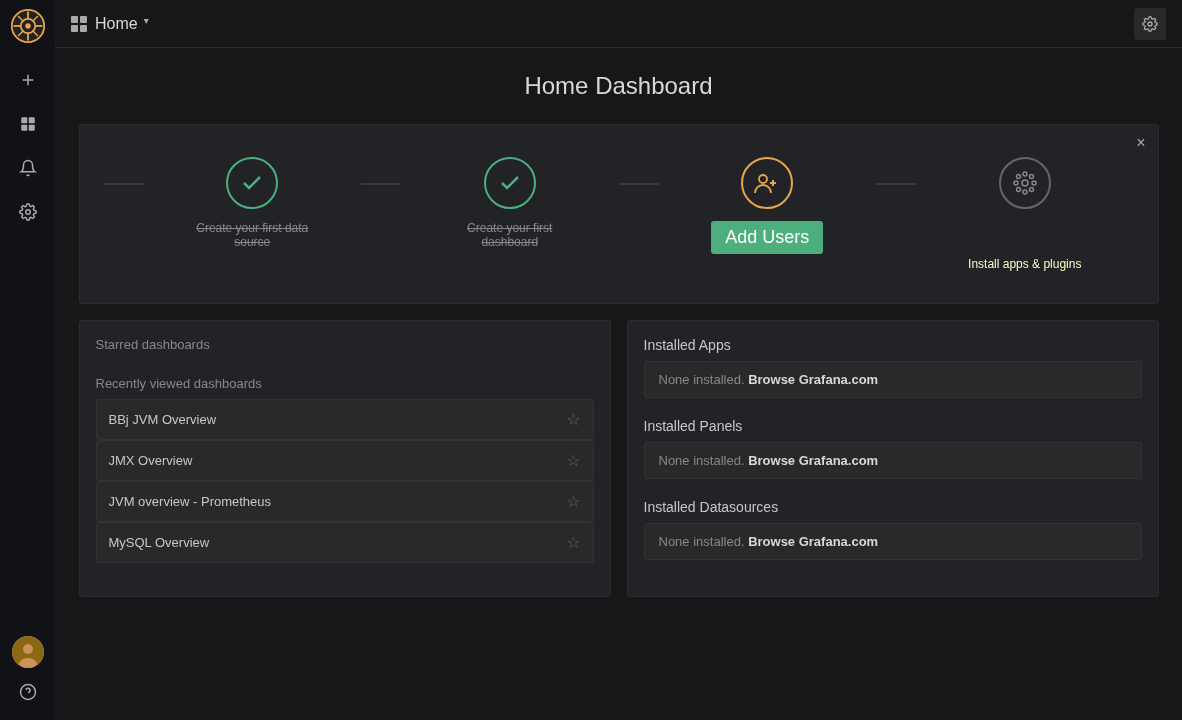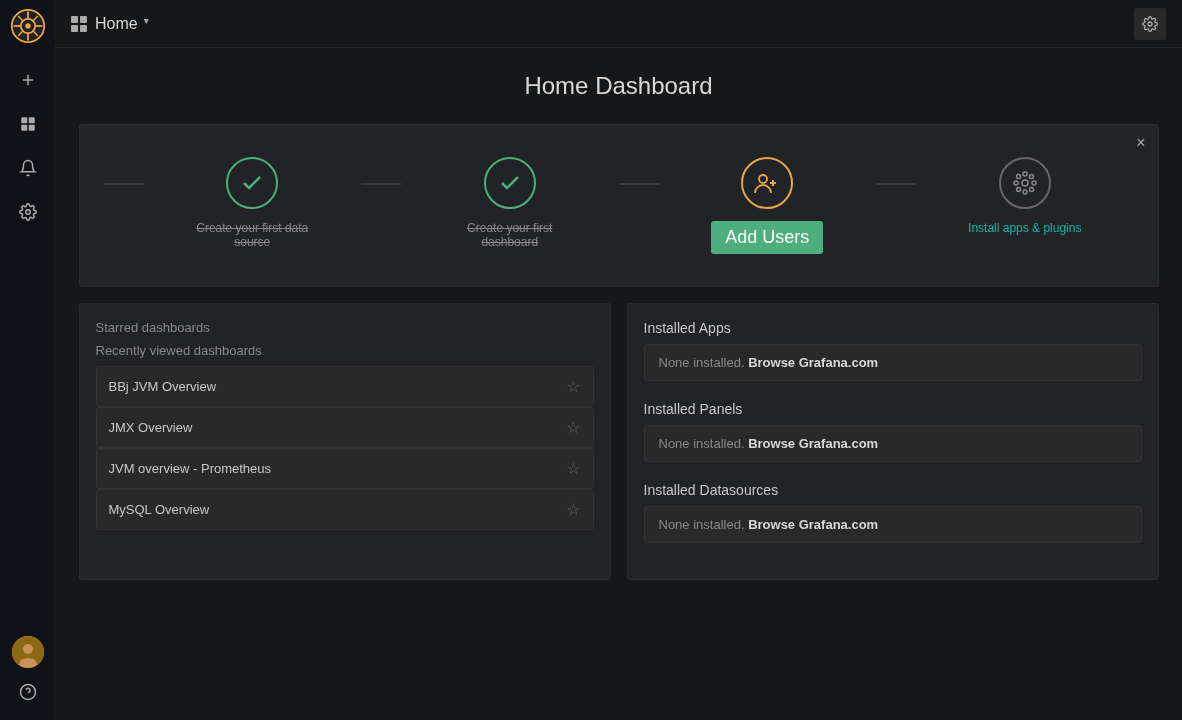--- a/index.html
+++ b/index.html
@@ -230,21 +230,21 @@
     .dashboard-panel {
       flex: 1;
       background: #212327;
       border: 1px solid #2c2c2c;
       border-radius: 3px;
       padding: 16px;
     }
     .panel-section-title {
       font-size: 13px;
       color: #888;
-      margin-bottom: 8px;
+      margin-bottom: 24px;
     }
     .dashboard-list-item {
       display: flex;
       align-items: center;
       justify-content: space-between;
       padding: 10px 12px;
       background: #292929;
       border: 1px solid #333;
       border-radius: 3px;
       margin-bottom: 0;
@@ -440,21 +440,21 @@
               <circle cx="14" cy="5" r="2"></circle>
               <circle cx="14" cy="23" r="2"></circle>
               <circle cx="5" cy="14" r="2"></circle>
               <circle cx="23" cy="14" r="2"></circle>
               <circle cx="7.5" cy="7.5" r="2"></circle>
               <circle cx="20.5" cy="20.5" r="2"></circle>
               <circle cx="20.5" cy="7.5" r="2"></circle>
               <circle cx="7.5" cy="20.5" r="2"></circle>
             </svg>
           </div>
-          <div class="step-label" style="color:#14b8a6;">Install apps &amp; plugins</div>
+          <div class="step-label" style="color:#fef9c3;margin-top:36px;">Install apps &amp; plugins</div>
         </div>
 
       </div>
     </div>
 
     <div class="bottom-row">
 
       <div class="dashboard-panel">
         <div class="panel-section-title">Starred dashboards</div>
         <div class="panel-section-title" style="margin-bottom:8px;">Recently viewed dashboards</div>

